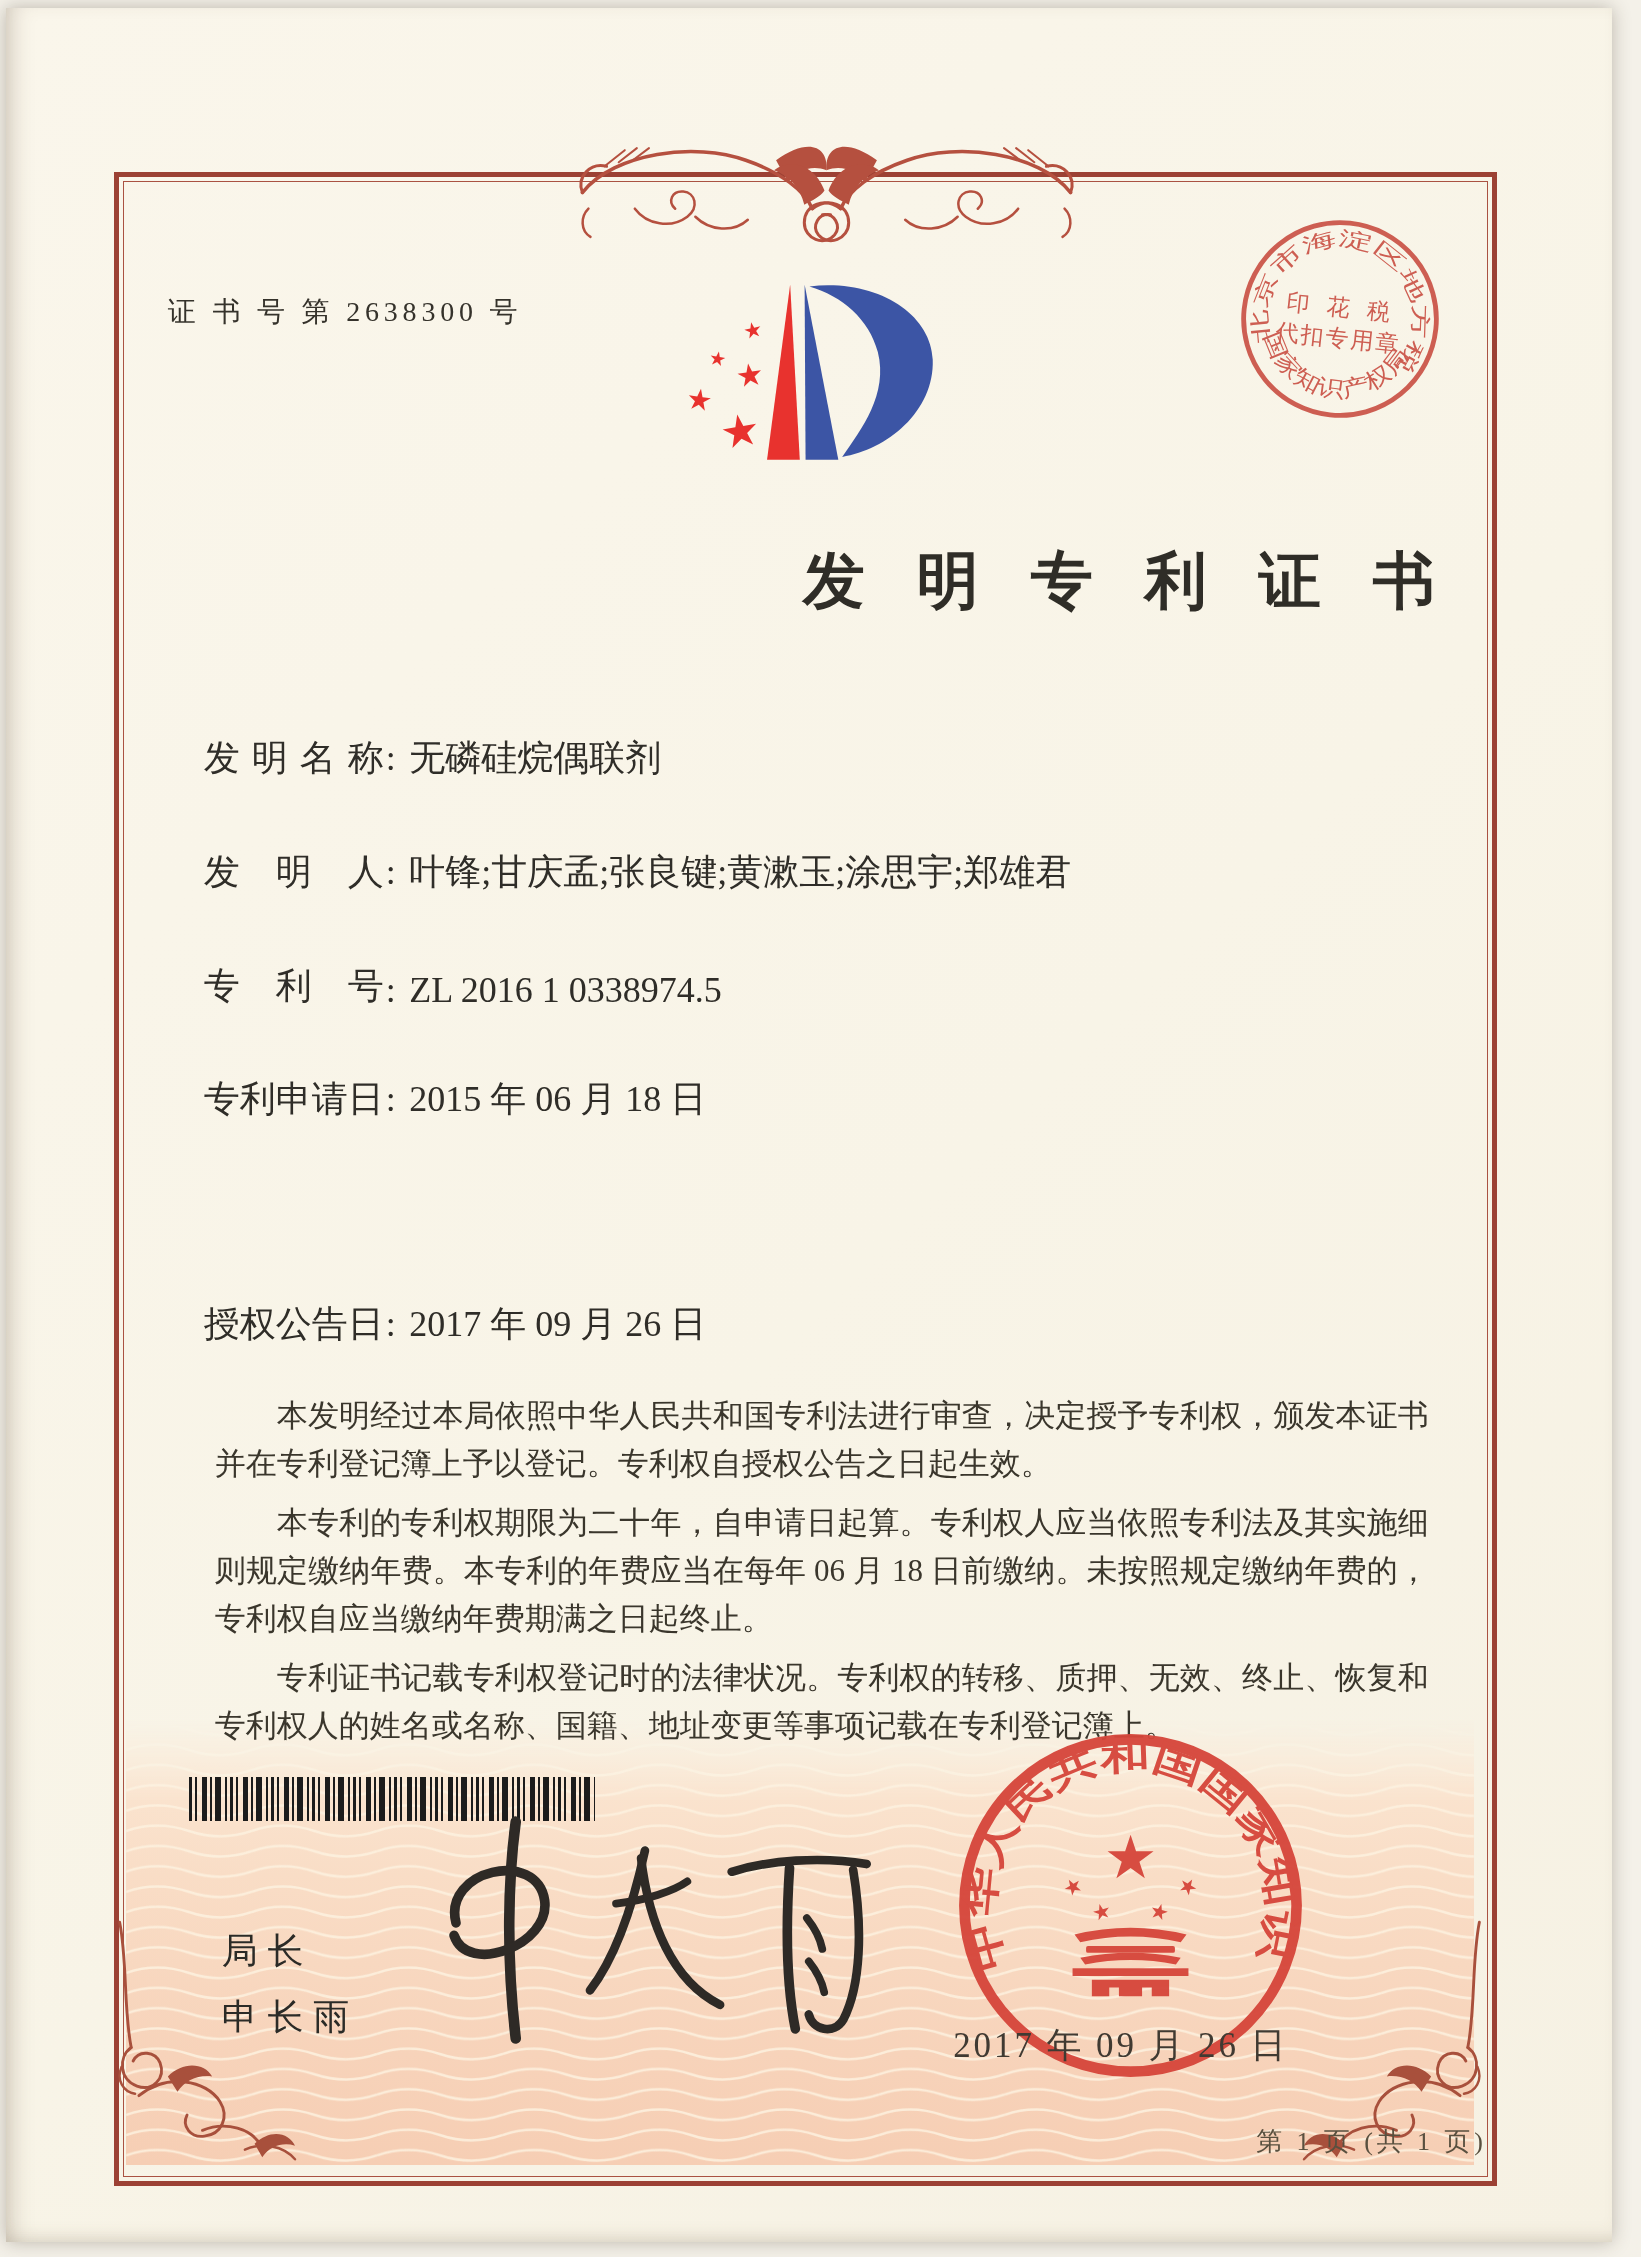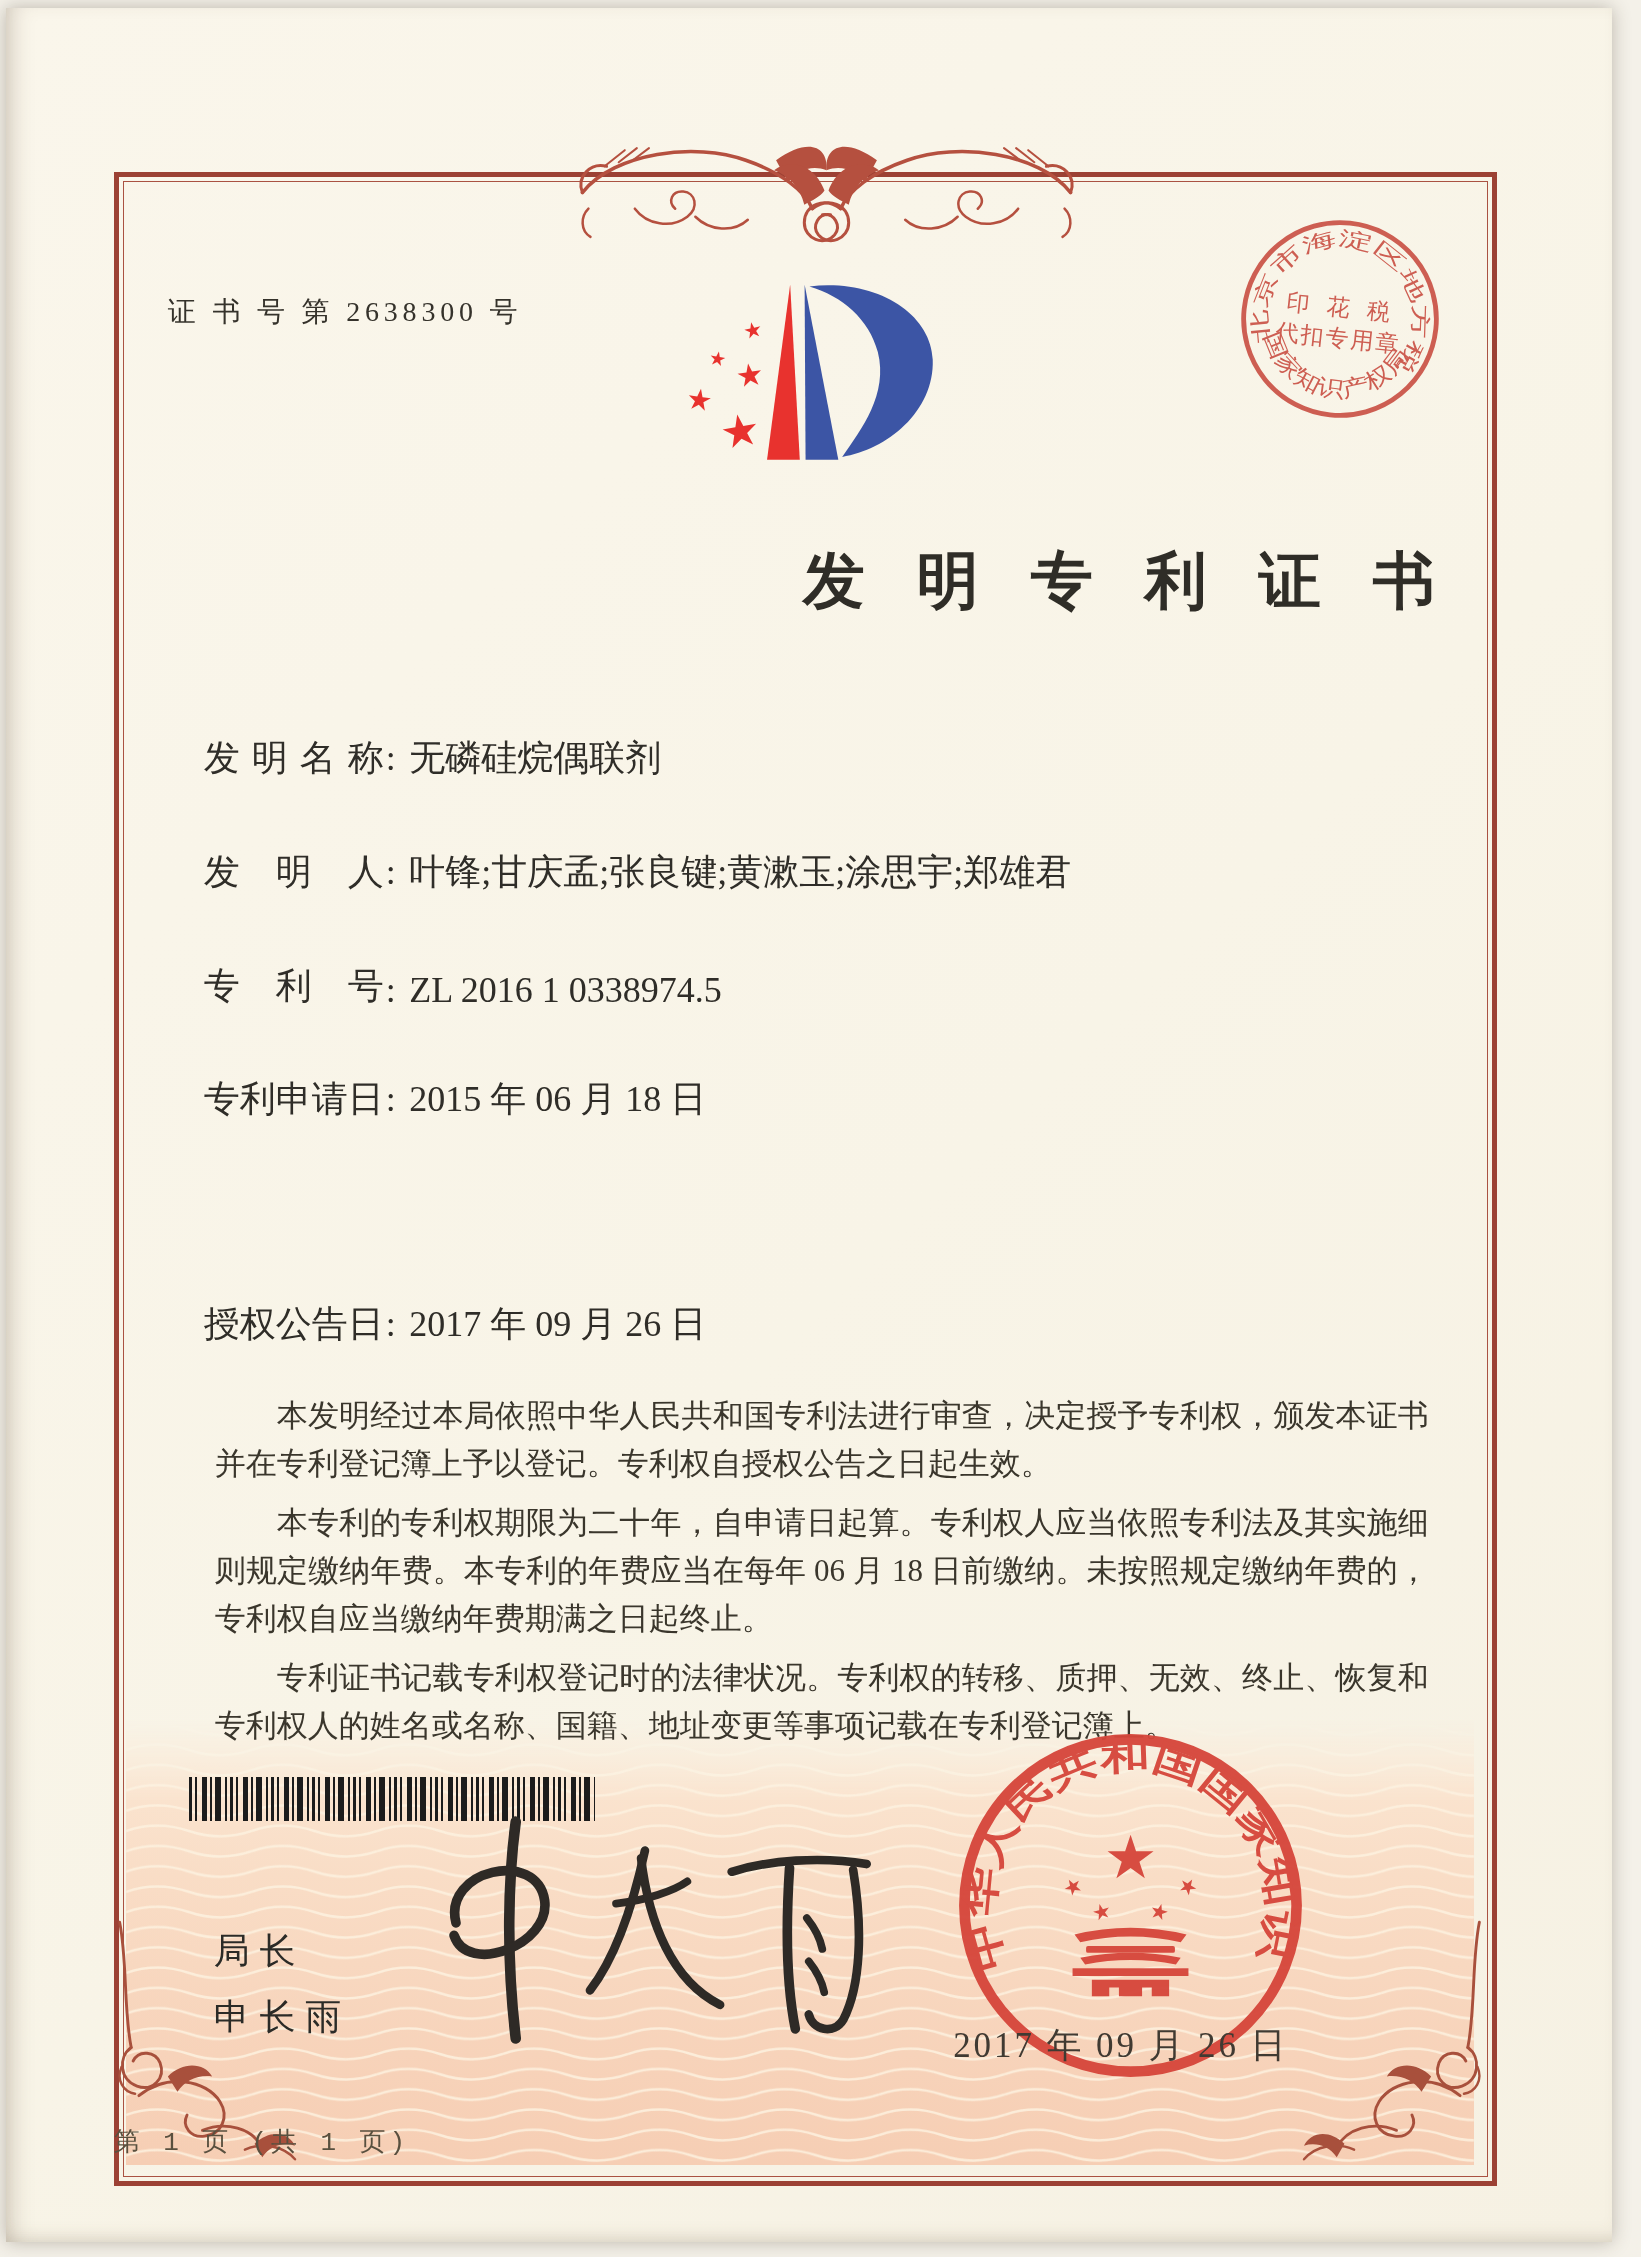--- a/index.html
+++ b/index.html
@@ -43,39 +43,39 @@
     position:absolute;left:198px;width:1236px;z-index:4;
     font-size:36px;color:#2f2d28;white-space:nowrap;
   }
   .flabel{display:inline-block;width:180px;text-align:justify;text-align-last:justify;vertical-align:bottom;}
   .fcolon{display:inline-block;margin:0 13.5px 0 1.9px;}
   .body-text{
     position:absolute;left:198px;width:1236px;top:1373px;z-index:4;
     font-size:31px;line-height:48px;color:#3a362c;text-align:justify;
   }
   .body-text p{margin:11px;text-indent:2em;}
-  .officer{position:absolute;left:208px;z-index:5;font-family:Liberation Mono, monospace;
+  .officer{position:absolute;left:216px;z-index:5;font-family:Liberation Mono, monospace;
     font-size:36px;color:#2b2b27;letter-spacing:9.7px;}
   .barcode{
     position:absolute;left:183px;top:1769px;width:406px;height:44px;z-index:5;
     background:repeating-linear-gradient(90deg,
       #1c1c1c 0 2.9px,transparent 2.9px 5.8px,
       #1c1c1c 5.8px 7.7px,transparent 7.7px 12.6px,
       #1c1c1c 12.6px 18.3px,transparent 18.3px 21px,
       #1c1c1c 21px 23px,transparent 23px 26px,
       #1c1c1c 26px 32px,transparent 32px 36px,
       #1c1c1c 36px 38px,transparent 38px 41px);
   }
   .seal-date{
     position:absolute;left:922px;top:2014px;width:386px;z-index:6;
     text-align:center;font-size:35px;letter-spacing:2.9px;color:#403a32;
   }
   .footer{
     position:absolute;left:108px;top:2116px;width:1373px;z-index:5;
-    text-align:left;font-size:26px;letter-spacing:3.9px;color:#59503f;font-family:Liberation Mono, monospace;
+    text-align:right;font-size:26px;letter-spacing:3.9px;color:#59503f;
   }
   svg{overflow:visible;}
   .sig{position:absolute;left:386px;top:1804px;z-index:6;}
   .seal{position:absolute;left:941px;top:1714px;z-index:6;opacity:.95;}
   .taxstamp{position:absolute;left:1228px;top:205px;z-index:4;opacity:.88;transform:rotate(6deg);}
   .logo{position:absolute;left:647px;top:263px;z-index:4;}
   .dragons{position:absolute;left:560px;top:122px;z-index:3;}
   .corner-l{position:absolute;left:104px;top:1914px;z-index:4;}
   .corner-r{position:absolute;left:1271px;top:1914px;z-index:4;transform:scaleX(-1);}
 </style>

